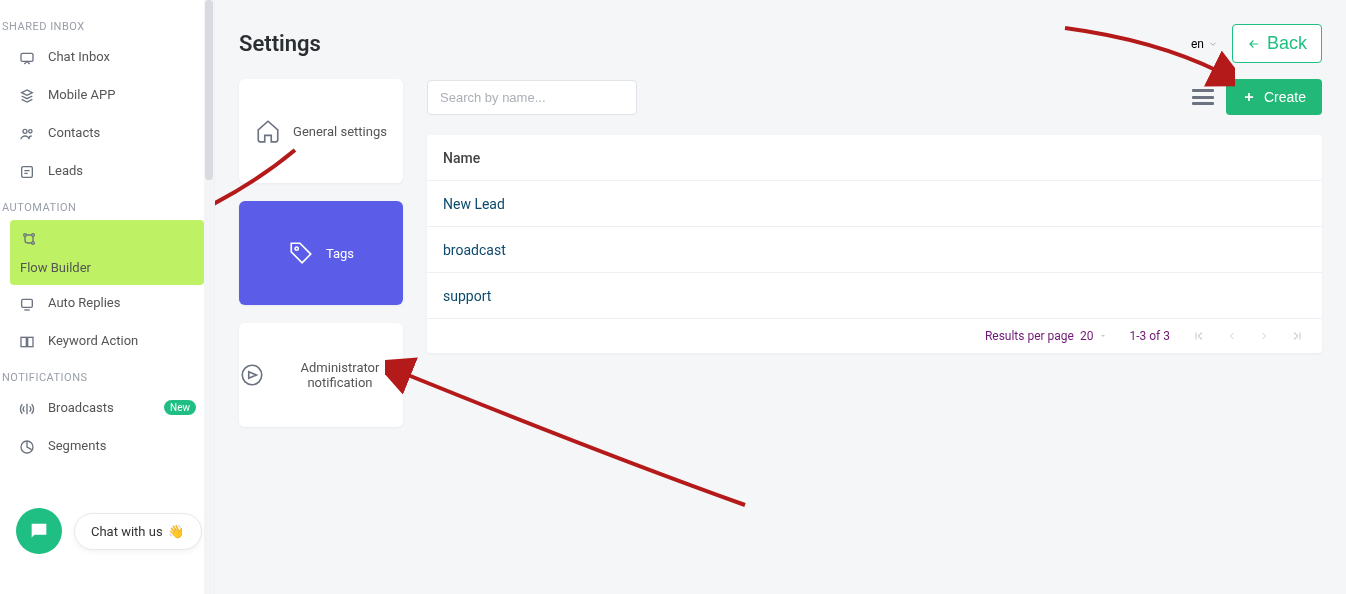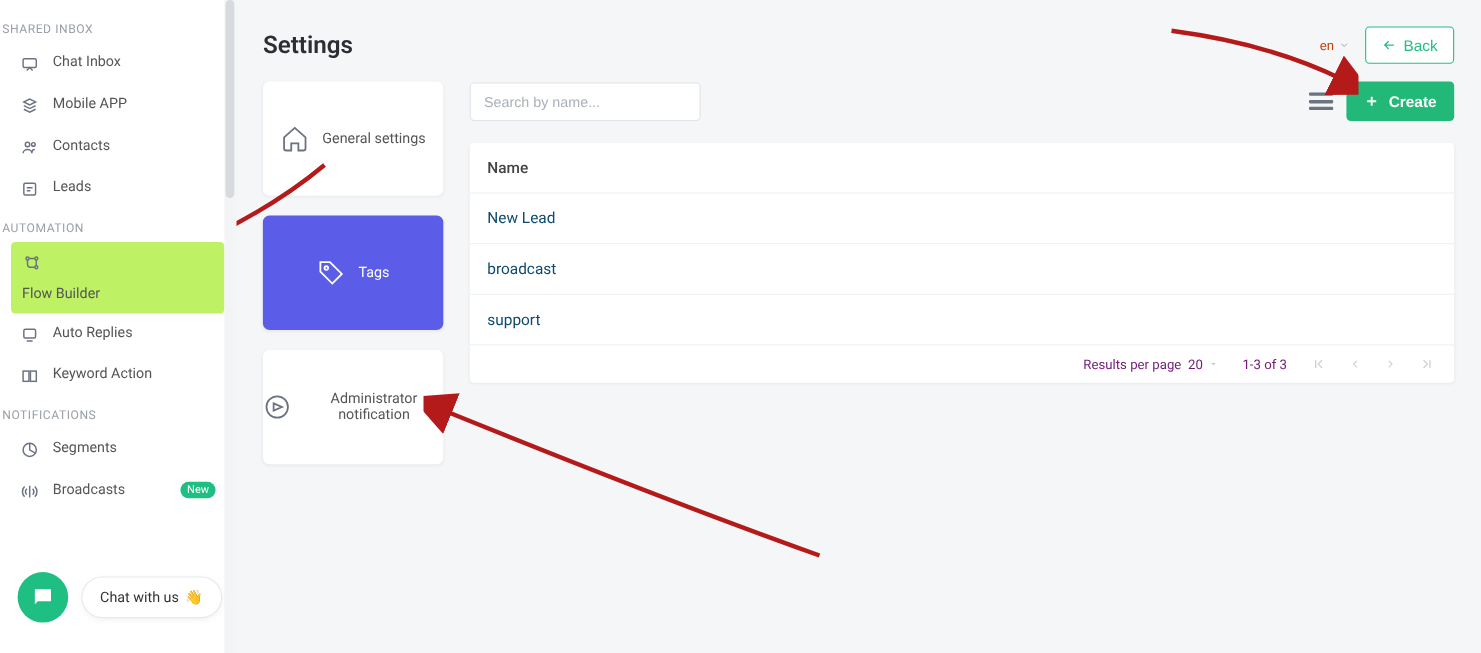--- a/index.html
+++ b/index.html
@@ -40,33 +40,33 @@
     cursor: pointer;
   }
   .side-item.active { background: #bef264; border-radius: 4px; margin: 0 10px; padding: 10px 10px; flex-direction: column;}
   .side-item .icn { width: 18px; height: 18px; display:flex; align-items:center; justify-content:center; color:#6b7280;}
   .side-item .badge {
     margin-left: auto; background:#1fbf84; color:#fff; font-size:10px;
     padding: 2px 6px; border-radius: 10px;
   }
 
   
-  .chat-widget { position:absolute; left:16px; bottom:28px; display:flex; align-items:center; gap:12px;}
+  .chat-widget { position:absolute; left:16px; bottom:40px; display:flex; align-items:center; gap:12px;}
   .chat-fab { width:46px; height:46px; border-radius:50%; background:#1fbf84; display:flex; align-items:center; justify-content:center; cursor:pointer;}
   .chat-bubble { background:#fff; border:1px solid #e6e8eb; border-radius:22px; padding:10px 16px; font-size:13px; color:#333; box-shadow:0 2px 6px rgba(0,0,0,.05); display:flex; align-items:center; gap:6px;}
 
   
   .main { flex:1; padding: 24px 24px 16px 24px; position:relative; overflow:hidden;}
   .page-header { display:flex; align-items:center; margin-bottom: 16px;}
   .page-title { font-size: 22px; font-weight:600; color:#2b2f33;}
   .header-right { margin-left:auto; display:flex; align-items:center; gap:14px;}
-  .lang { font-size:12px; color:#c2410c; display:flex; align-items:center; gap:4px;}
+  .lang { font-size:12px; color:#000000; display:flex; align-items:center; gap:4px;}
   .back-btn {
     border:1px solid #20c083; background:#fff; color:#20c083;
-    padding:8px 14px; border-radius:4px; font-size:14px; display:flex; align-items:center; gap:6px; cursor:pointer;
+    padding:8px 14px; border-radius:4px; font-size:18px; display:flex; align-items:center; gap:6px; cursor:pointer;
   }
 
   .content-row { display:flex; gap:24px; align-items:flex-start;}
   .tiles { display:flex; flex-direction:column; gap:18px; width:164px;}
   .tile {
     background:#fff; border-radius:6px; box-shadow:0 1px 3px rgba(16,24,40,.05);
     height:104px; display:flex; flex-direction:row; align-items:center; justify-content:center;
     gap:12px; cursor:pointer; font-size:13px; color:#555;
   }
   .tile.active { background:#5b5de8; color:#fff;}
@@ -77,21 +77,21 @@
   .search-input {
     width:210px; border:1px solid #e0e3e7; border-radius:4px; padding:9px 12px;
     font-size:13px; background:#fff; color:#555;
   }
   .search-input::placeholder { color:#aab0b8;}
   .toolbar-spacer { flex:1; }
   .list-icon { width:22px; height:16px; display:flex; flex-direction:column; justify-content:space-between; cursor:pointer;}
   .list-icon span { height:3px; background:#6b7280; border-radius:1px; display:block;}
   .create-btn {
     background:#22b877; color:#fff; border:none; border-radius:4px;
-    padding:10px 16px; font-size:14px; font-weight:700; display:flex; align-items:center; gap:8px; cursor:pointer;
+    padding:10px 16px; font-size:14px; font-weight:400; display:flex; align-items:center; gap:8px; cursor:pointer;
   }
 
   .table {
     background:#fff; border-radius:4px; box-shadow:0 1px 3px rgba(16,24,40,.05);
     overflow:hidden;
   }
   .thead, .trow { padding: 0 16px; display:flex; align-items:center; border-bottom:1px solid #eef0f3; height:46px; font-size:14px; color:#333;}
   .thead { font-weight:500; color:#444;}
   .trow { color:#0c4a6e;text-align:right;}
   .tfoot {
@@ -194,35 +194,35 @@
           </svg>
       </span>
       <span>Keyword Action</span>
     </div>
 
     <div class="side-section-label">NOTIFICATIONS</div>
 
     <div class="side-item">
       <span class="icn">
         <svg width="16" height="16" viewBox="0 0 24 24" fill="none" stroke="currentColor" stroke-width="2">
+            <path d="M12 4v16M8 8a6 6 0 000 8M16 8a6 6 0 010 8M5 5a10 10 0 000 14M19 5a10 10 0 010 14"></path>
+          </svg>
+      </span>
+      <span>Broadcasts</span>
+      <span class="badge">New</span>
+    </div>
+
+    <div class="side-item">
+      <span class="icn">
+        <svg width="16" height="16" viewBox="0 0 24 24" fill="none" stroke="currentColor" stroke-width="2">
             <circle cx="12" cy="12" r="9"></circle>
             <path d="M12 3v9l7 4"></path>
           </svg>
       </span>
       <span>Segments</span>
-    </div>
-
-    <div class="side-item">
-      <span class="icn">
-        <svg width="16" height="16" viewBox="0 0 24 24" fill="none" stroke="currentColor" stroke-width="2">
-            <path d="M12 4v16M8 8a6 6 0 000 8M16 8a6 6 0 010 8M5 5a10 10 0 000 14M19 5a10 10 0 010 14"></path>
-          </svg>
-      </span>
-      <span>Broadcasts</span>
-      <span class="badge">New</span>
     </div>
 
     <div class="chat-widget">
       <div class="chat-fab">
         <svg width="22" height="22" viewBox="0 0 24 24" fill="#fff">
             <path d="M4 4h16v12H7l-3 3V4z"></path>
           </svg>
       </div>
       <div class="chat-bubble">
         <span>Chat with us</span>

